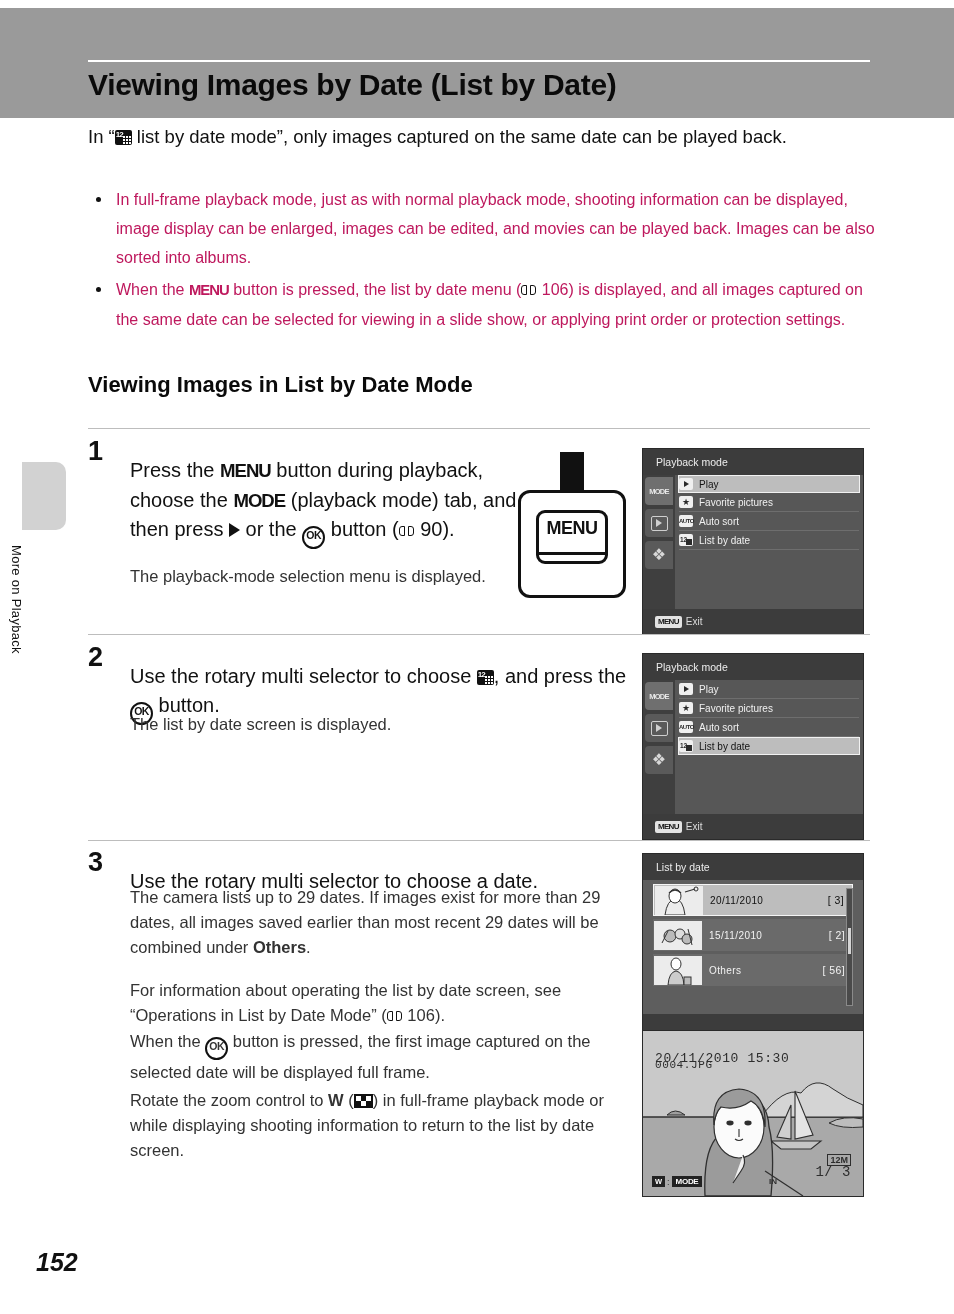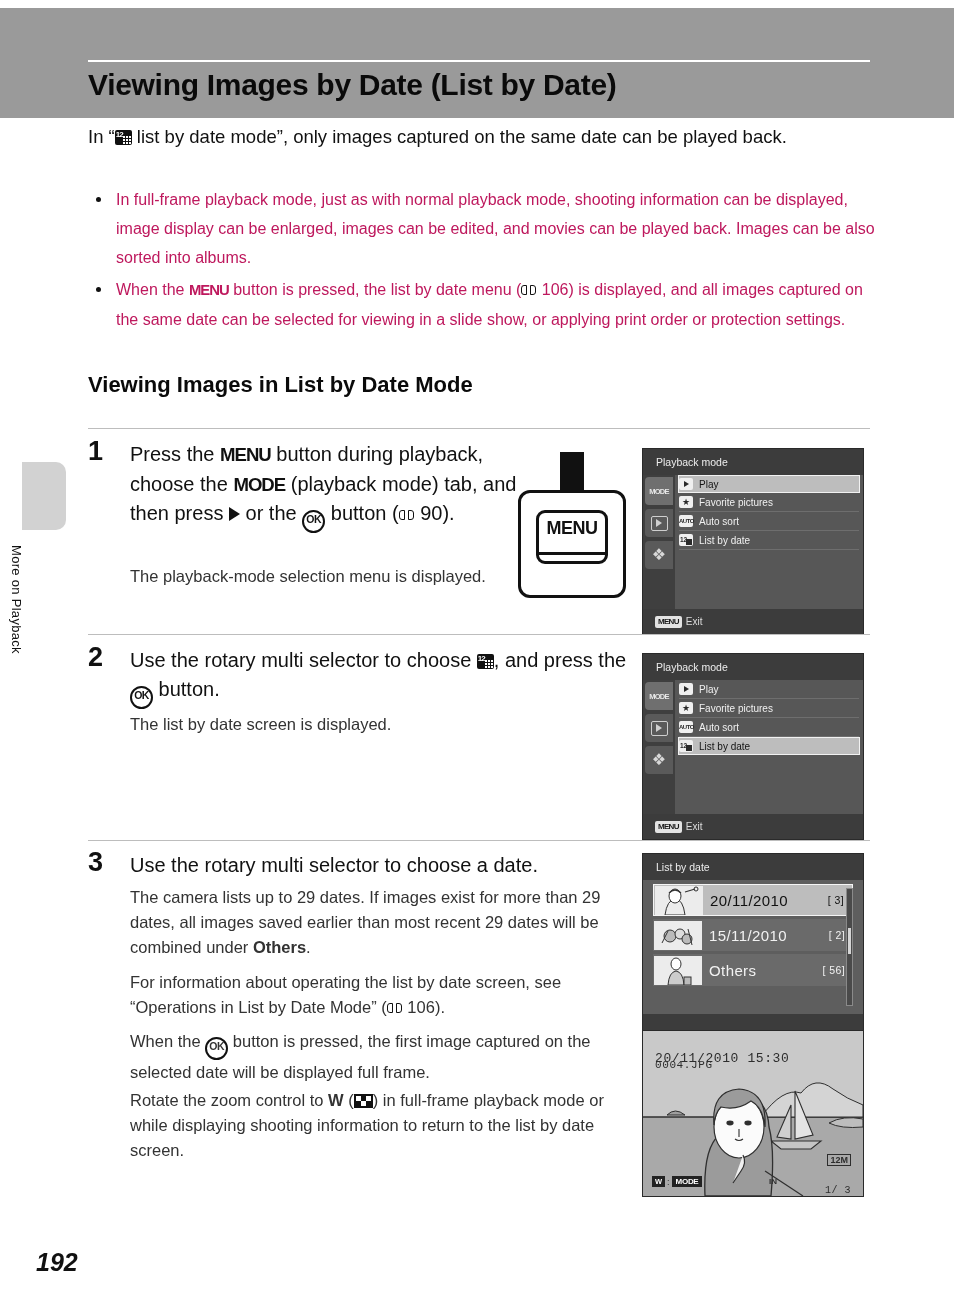--- a/index.html
+++ b/index.html
@@ -54,21 +54,21 @@
 
   
   .hr{position:absolute;left:88px;width:782px;height:1px;background:#bdbdbd;}
 
   .step{position:absolute;}
   .step .num{
     position:absolute;left:0;top:-4px;width:34px;
     font-size:27px;font-weight:bold;color:#111;
   }
   .step .head{
-    position:absolute;left:42px;top:0;
+    position:absolute;left:42px;top:16px;
     font-size:20px;line-height:28.5px;color:#111;
   }
   .step .sub{
     position:absolute;left:42px;
     font-size:16.5px;line-height:25px;color:#333;
   }
 
   .bold{font-weight:bold;}
   .menuword{font-family:"Liberation Sans", sans-serif;font-weight:bold;letter-spacing:-1px;font-size:0.93em;}
 
@@ -222,21 +222,21 @@
   .lbd-row{
     position:relative;height:32px;margin-bottom:3px;display:flex;align-items:center;
     background:#6a6a6a;
   }
   .lbd-row.sel{background:#bdbdbd;border:1.5px solid #f5f5f5;box-sizing:border-box;}
   .lbd-row.sel .lbd-date,.lbd-row.sel .lbd-cnt{color:#111;}
   .lbd-thumb{
     width:48px;height:29px;background:#e8e8e8;margin:0 7px 0 1px;flex:0 0 auto;position:relative;
     overflow:hidden;
   }
-  .lbd-date{font-size:15px;color:#f2f2f2;letter-spacing:0.4px;}
+  .lbd-date{font-size:10px;color:#f2f2f2;letter-spacing:0.4px;}
   .lbd-cnt{position:absolute;right:8px;font-size:10.5px;color:#f2f2f2;letter-spacing:0.4px;}
   .lbd-scroll{
     position:absolute;right:0px;top:4px;bottom:4px;width:7px;background:#4a4a4a;
     border:1px solid #8a8a8a;box-sizing:border-box;
   }
   .lbd-scroll i{position:absolute;left:1px;top:34%;width:3px;height:22%;background:#d5d5d5;}
 
   
   .photo{
     position:absolute;width:222px;height:167px;border:1px solid #2a2a2a;
@@ -245,21 +245,21 @@
   .sky{position:absolute;left:0;top:0;width:100%;height:52%;background:#c9c9c9;}
   .sea{position:absolute;left:0;top:52%;width:100%;height:48%;background:#a9a9a9;}
   .ph-date{position:absolute;left:12px;top:20px;font-size:13px;color:#2d2d2d;
     letter-spacing:0.6px;font-family:"Liberation Mono", monospace;}
   .ph-file{position:absolute;left:12px;top:28px;font-size:11px;color:#2d2d2d;
     letter-spacing:0.6px;font-family:"Liberation Mono", monospace;}
   .ph-w{position:absolute;left:9px;bottom:9px;display:flex;align-items:center;}
   .wchip{background:#222;color:#fff;font-size:7.5px;font-weight:bold;padding:1px 3px;margin-right:2px;}
   .datechip{background:#222;color:#fff;font-size:8px;font-weight:bold;padding:1px 4px;letter-spacing:-0.3px;}
   .ph-in{position:absolute;right:86px;bottom:10px;font-size:8px;color:#2d2d2d;font-weight:bold;}
-  .ph-cnt{position:absolute;right:12px;bottom:0;font-size:10px;color:#2d2d2d;
+  .ph-cnt{position:absolute;right:12px;bottom:16px;font-size:14px;color:#2d2d2d;
     font-family:"Liberation Mono", monospace;letter-spacing:0.5px;}
   .ph-sz{position:absolute;right:12px;bottom:30px;font-size:9px;color:#2d2d2d;
     border:1px solid #2d2d2d;padding:0 2px;font-weight:bold;}
 
   .pagenum{
     position:absolute;left:36px;top:1248px;font-size:25px;font-weight:bold;
     font-style:italic;color:#111;
   }
 </style>
 </head>
@@ -389,21 +389,21 @@
   </div>
 </div>
 
 <div class="hr" style="top:840px;"></div>
 <div class="step" style="left:88px;top:851px;width:545px;">
   <div class="num">3</div>
   <div class="head" style="width:510px;">Use the rotary multi selector to choose a date.</div>
   <div class="sub" style="top:34px;width:495px;">
     <span>The camera lists up to 29 dates. If images exist for more than 29 dates, all images saved earlier than most recent 29 dates will be combined under </span><span class="bold">Others</span><span>.</span>
   </div>
-  <div class="sub" style="top:119px;width:495px;">
+  <div class="sub" style="top:127px;width:495px;">
     <span>For information about operating the list by date screen, see “Operations in List by Date Mode” (</span><span class="book"></span><span> 106</span><span>).</span>
   </div>
   <div class="sub" style="top:178px;width:495px;">
     <span>When the </span><span class="okglyph">OK</span><span> button is pressed, the first image captured on the selected date will be displayed full frame.</span>
   </div>
   <div class="sub" style="top:237px;width:495px;">
     <span>Rotate the zoom control to </span><span class="bold">W</span><span> (</span><span class="checker"></span><span>) in full-frame playback mode or while displaying shooting information to return to the list by date screen.</span>
   </div>
 </div>
 
@@ -483,13 +483,13 @@
   <div class="ph-w">
     <span class="wchip">W</span>
     <span style="font-size:9px;color:#2d2d2d;margin-right:2px;">:</span>
     <span class="datechip">MODE</span>
   </div>
   <div class="ph-in">IN</div>
   <div class="ph-cnt">1/  3</div>
   <div class="ph-sz">12M</div>
 </div>
 
-<div class="pagenum">192</div>
+<div class="pagenum">152</div>
 
 </body></html>

